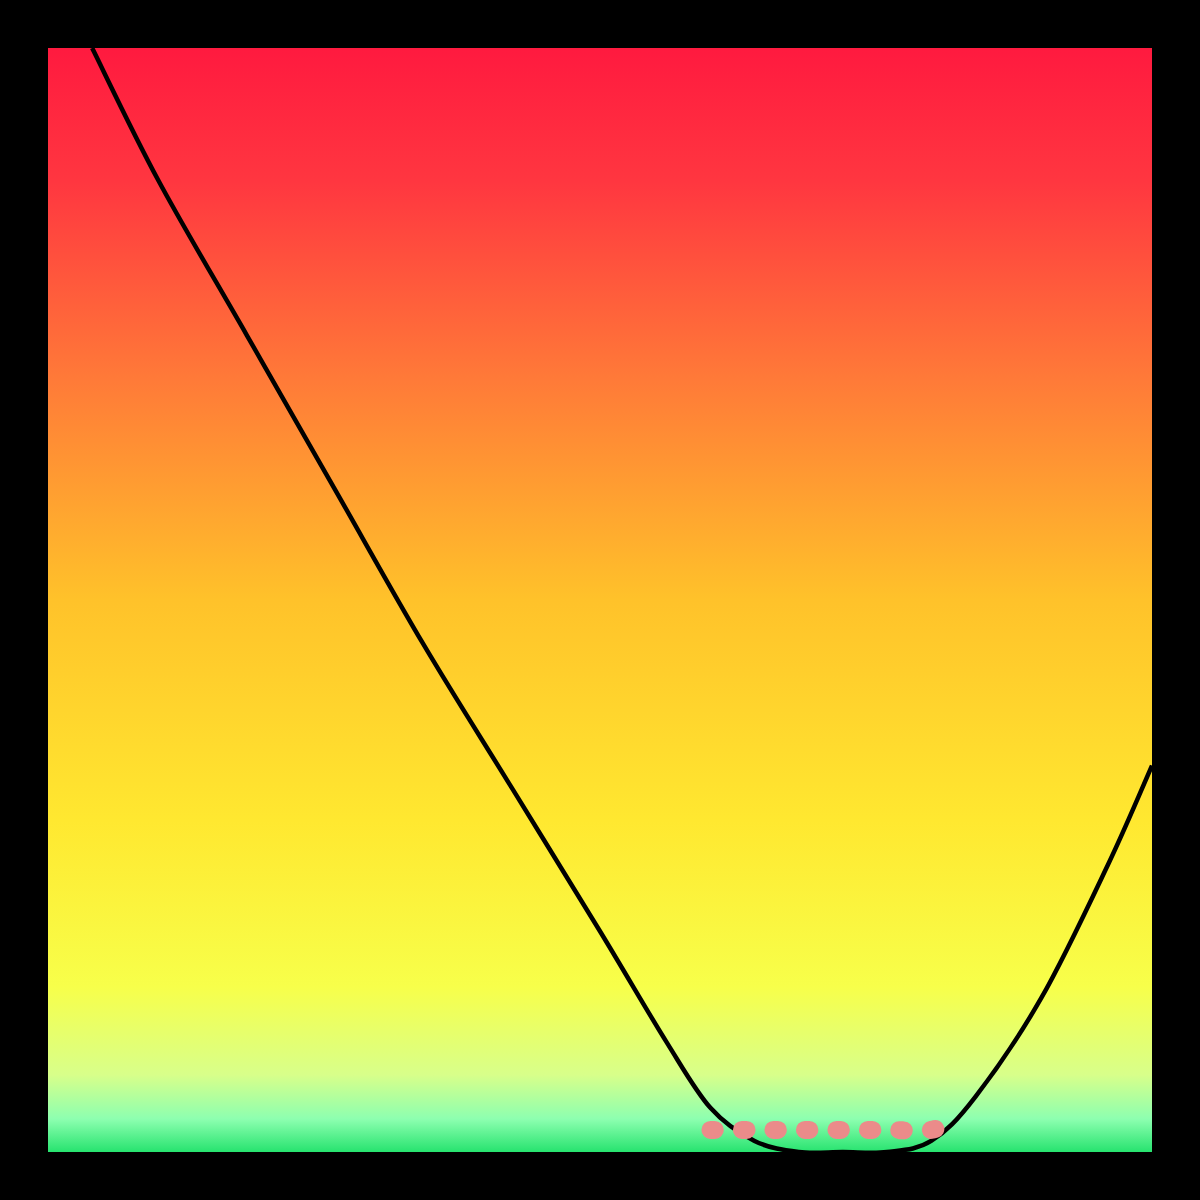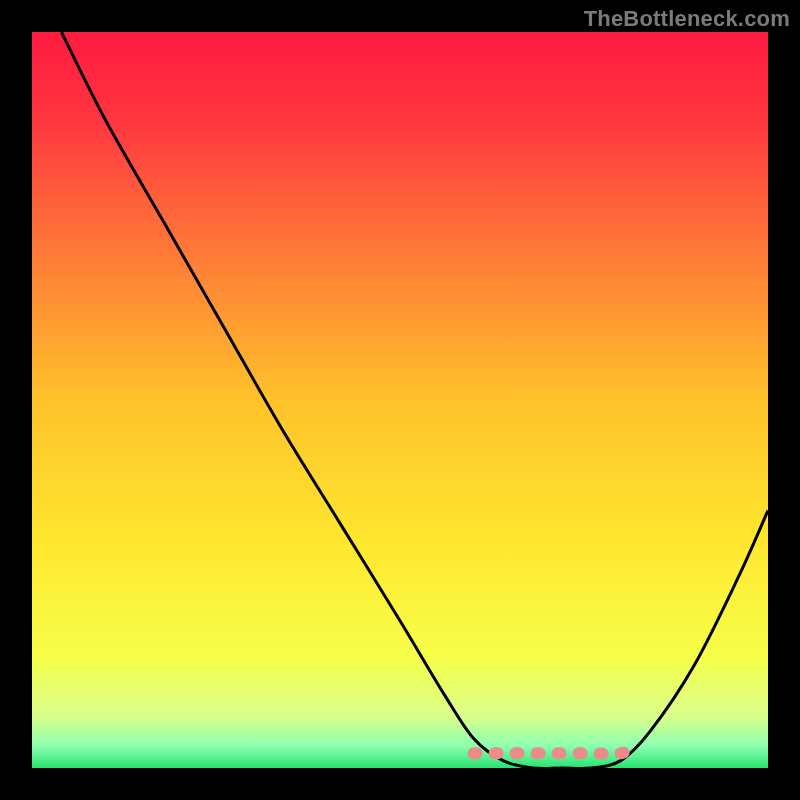--- a/index.html
+++ b/index.html
@@ -37,21 +37,20 @@
   svg {
     display: block;
     width: 736px;
     height: 736px;
   }
 </style>
 </head>
 <body>
 
 <div class="frame">
-  <div class="watermark">TheBottleneck.com</div>
 
   <div class="plot-wrap">
     <svg id="plot-svg" viewBox="0 0 736 736">
       <defs>
         <linearGradient id="bg-grad" x1="0" y1="0" x2="0" y2="1">
             <stop offset="0%" stop-color="#ff1a3f"></stop>
             <stop offset="12%" stop-color="#ff3640"></stop>
             <stop offset="30%" stop-color="#ff7a38"></stop>
             <stop offset="50%" stop-color="#ffc22a"></stop>
             <stop offset="70%" stop-color="#ffe830"></stop>

